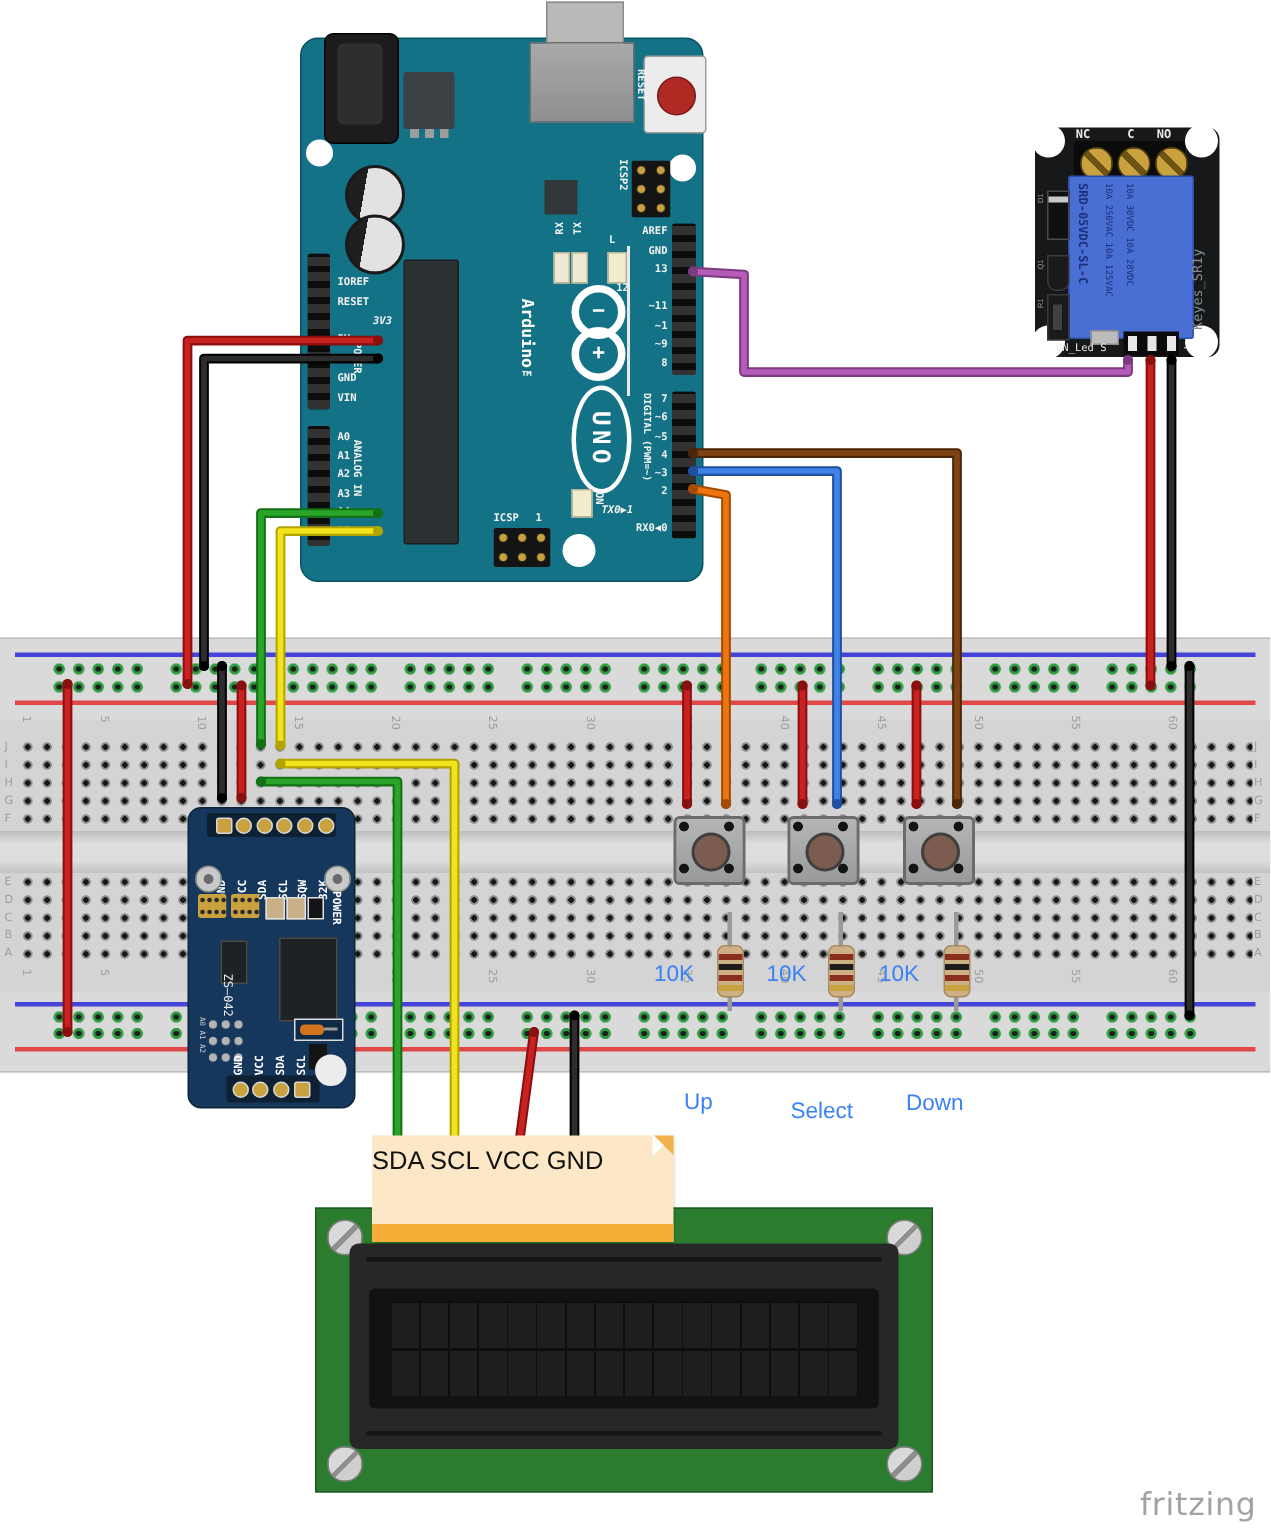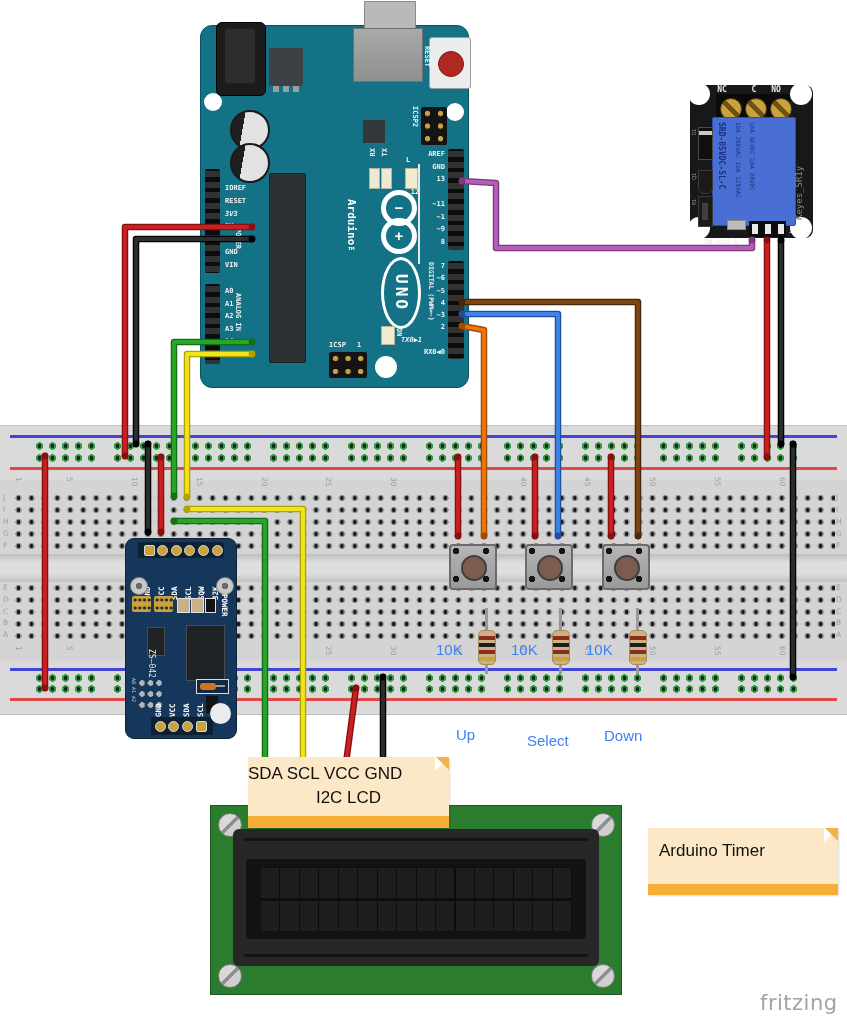--- a/index.html
+++ b/index.html
@@ -166,21 +166,21 @@
         <span class="abs pinlbl" style="left: 184px; top: 236px; width: 60px; text-align: right;">7</span>
         <span class="abs pinlbl" style="left: 184px; top: 248.29px; width: 60px; text-align: right;">~6</span>
         <span class="abs pinlbl" style="left: 184px; top: 260.58px; width: 60px; text-align: right;">~5</span>
         <span class="abs pinlbl" style="left: 184px; top: 272.87px; width: 60px; text-align: right;">4</span>
         <span class="abs pinlbl" style="left: 184px; top: 285.16px; width: 60px; text-align: right;">~3</span>
         <span class="abs pinlbl" style="left: 184px; top: 297.45px; width: 60px; text-align: right;">2</span>
         <span class="abs pinlbl" style="left: 200px; top: 309.74px; width: 60px; text-align: left; font-style: italic;">TX0▶1</span>
         <span class="abs pinlbl" style="left: 184px; top: 322.03px; width: 60px; text-align: right;">RX0◀0</span>
         <span class="abs pinlbl" style="left: 24px; top: 158px; width: 60px; text-align: left;">IOREF</span>
         <span class="abs pinlbl" style="left: 24px; top: 170.83px; width: 60px; text-align: left;">RESET</span>
-        <span class="abs pinlbl" style="left: 24px; top: 183.66px; width: 60px; text-align: left; font-style: italic;">3V3</span>
+        <span class="abs pinlbl" style="left: 24px; top: 183.66px; width: 60px; text-align: center; font-style: italic;">3V3</span>
         <span class="abs pinlbl" style="left: 24px; top: 196.49px; width: 60px; text-align: left;">5V</span>
         <span class="abs pinlbl" style="left: 24px; top: 209.32px; width: 60px; text-align: left;">GND</span>
         <span class="abs pinlbl" style="left: 24px; top: 222.15px; width: 60px; text-align: left;">GND</span>
         <span class="abs pinlbl" style="left: 24px; top: 234.98px; width: 60px; text-align: left;">VIN</span>
         <span class="abs pinlbl" style="left: 24px; top: 261px; width: 60px; text-align: left;">A0</span>
         <span class="abs pinlbl" style="left: 24px; top: 273.6px; width: 60px; text-align: left;">A1</span>
         <span class="abs pinlbl" style="left: 24px; top: 286.2px; width: 60px; text-align: left;">A2</span>
         <span class="abs pinlbl" style="left: 24px; top: 298.8px; width: 60px; text-align: left;">A3</span>
         <span class="abs pinlbl" style="left: 24px; top: 311.4px; width: 60px; text-align: left;">A4</span>
         <span class="abs pinlbl" style="left: 24px; top: 324px; width: 60px; text-align: left;">A5</span>
@@ -214,21 +214,21 @@
       <div class="abs" style="left:0;top:3px;width:13px;height:4px;background:#c9c9c9;"></div>
     </div>
     <span class="abs vtu" style="left:1px;top:88px;color:#9a9a9a;font-size:5px;">Q1</span>
     <div class="abs" style="left:8px;top:85px;width:13px;height:22px;background:#1a1a1a;border-radius:0 0 6px 6px;border:1px solid #3a3a3a;"></div>
     <span class="abs vtu" style="left:1px;top:114px;color:#9a9a9a;font-size:5px;">R1</span>
     <div class="abs" style="left:8px;top:111px;width:13px;height:29px;background:#1a1a1a;border:1px solid #3a3a3a;">
       <div class="abs" style="left:3px;top:6px;width:6px;height:17px;background:#404040;"></div>
     </div>
 
     <div class="abs" style="left:37px;top:135px;width:17px;height:8px;background:#bcbcbc;border:1px solid #8a8a8a;"></div>
-    <span class="abs" style="left:14px;top:153px;color:#e8e8e8;font-size:7px;font-family:'DejaVu Sans Mono',monospace;">ON_Led S</span>
+    <span class="abs" style="left:14px;top:143px;color:#e8e8e8;font-size:7px;font-family:'DejaVu Sans Mono',monospace;">ON_Led S</span>
     <div class="abs" style="left:59px;top:136px;width:37px;height:16px;background:#0b0b0b;">
       <div class="abs" style="left:3px;top:3px;width:6px;height:10px;background:#e8e8e8;"></div>
       <div class="abs" style="left:16px;top:3px;width:6px;height:10px;background:#e8e8e8;"></div>
       <div class="abs" style="left:29px;top:3px;width:6px;height:10px;background:#e8e8e8;"></div>
     </div>
     <span class="abs" style="left:99px;top:142px;color:#e8e8e8;font-size:8px;">-</span>
   </div>
 
   <div class="abs" id="rtc" style="left:125px;top:538px;width:110px;height:199px;background:#15375c;border:1px solid #0d2438;border-radius:9px;">
     <div class="abs" style="left:12px;top:3px;width:86px;height:16px;background:#0e2133;border-radius:2px;"></div>
@@ -436,27 +436,20 @@
 
   <span class="abs lbl-black" style="left:456px;top:726px;">Up</span>
   <span class="abs lbl-black" style="left:527px;top:732px;">Select</span>
   <span class="abs lbl-black" style="left:604px;top:727px;">Down</span>
 
   <div class="abs note" style="left:248px;top:757px;width:201px;height:71px;">
     <div class="notefoldw"></div>
     <div class="notefold" style="border-top-color:#f0b24a;border-left-width:13px;border-top-width:13px;"></div>
     <div class="notestrip"></div>
     <div class="abs" style="left:0;top:7px;width:100%;font-size:17px;color:#111;">SDA SCL VCC GND</div>
-    <div class="abs" style="left:0;top:31px;width:100%;text-align:center;font-size:17px;color:#111;">I2C LCD</div>
-  </div>
-  <div class="abs note" style="left:648px;top:828px;width:190px;height:67px;">
-    <div class="notefoldw"></div>
-    <div class="notefold" style="border-top-color:#f0b24a;border-left-width:13px;border-top-width:13px;"></div>
-    <div class="notestrip" style="height:11px;"></div>
-    <div class="abs" style="left:11px;top:13px;font-size:17px;color:#111;">Arduino Timer</div>
   </div>
 
   <div class="abs" style="left:760px;top:991px;font-size:21px;color:#a3a3a3;letter-spacing:.5px;font-family:'DejaVu Sans',sans-serif;">fritzing</div>
 </div>
 
 <style>
   
   .railrow{background-image:radial-gradient(circle at 6.5px 5px,#1d1d1d 1.7px,#2f9b3f 2px,#2f9b3f 3.5px,rgba(0,0,0,0) 4px);background-size:13px 10px;}
   .railrow::after{content:"";position:absolute;inset:0;background:repeating-linear-gradient(90deg,transparent 0 65px,#dadada 65px 78px);}
   .maingrid{background-image:radial-gradient(circle at 6.5px 6px,#161616 1.7px,#8c8c8c 2px,#8c8c8c 2.9px,rgba(0,0,0,0) 3.4px);background-size:12.95px 12px;}

